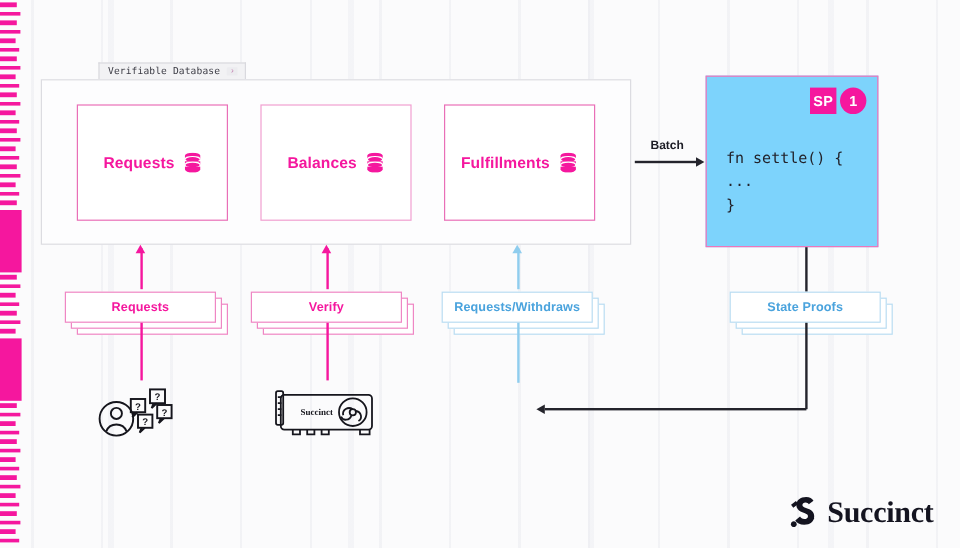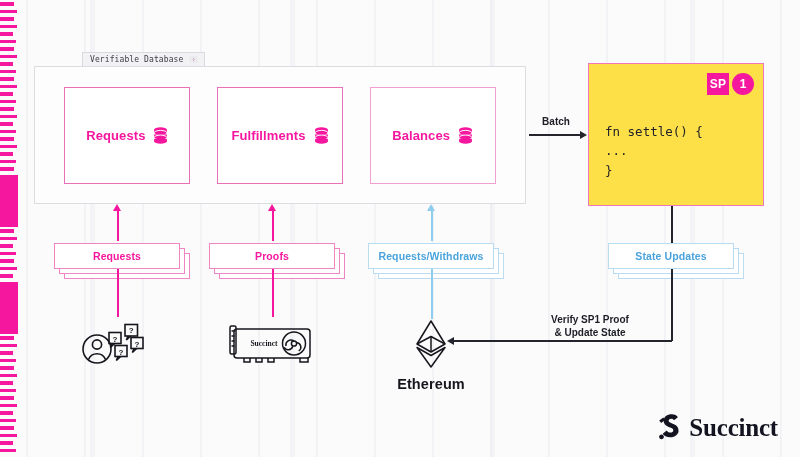--- a/index.html
+++ b/index.html
@@ -82,22 +82,22 @@
     box-sizing:border-box;
   }
   .table-card.soft{border-color:#f09fd0;}
   .table-card .tc-label{
     font-size:13px;font-weight:700;color:#f5179e;letter-spacing:.1px;
   }
   .db-icon{display:block;width:15px;height:17px;}
 
   
   .sp1-panel{
-    position:absolute;left:588px;top:63px;width:176px;height:143px;
-    background:#fde047;border:1.6px solid #ee76ba;box-sizing:border-box;
+    position:absolute;left:588px;top:63px;width:144px;height:143px;
+    background:#7dd3fc;border:1.6px solid #ee76ba;box-sizing:border-box;
   }
   .sp1-badge{
     position:absolute;right:9px;top:9px;display:flex;align-items:center;gap:3px;
   }
   .sp1-sq{
     width:22px;height:22px;background:#f5179e;color:#fff;
     display:flex;align-items:center;justify-content:center;
     font-size:12px;font-weight:700;letter-spacing:.3px;
   }
   .sp1-circle{
@@ -235,46 +235,46 @@
             <ellipse cx="12" cy="4.4" rx="10.5" ry="4" fill="#f5179e"></ellipse>
             <rect x="1.5" y="4.4" width="21" height="5" fill="#f5179e"></rect>
             <ellipse cx="12" cy="9.6" rx="10.5" ry="4" fill="#f5179e" stroke="#ffffff" stroke-width="1.6"></ellipse>
             <rect x="1.5" y="12.2" width="21" height="5" fill="#f5179e"></rect>
             <ellipse cx="12" cy="17.4" rx="10.5" ry="4" fill="#f5179e" stroke="#ffffff" stroke-width="1.6"></ellipse>
             <rect x="1.5" y="19.6" width="21" height="4" fill="#f5179e"></rect>
             <ellipse cx="12" cy="23.6" rx="10.5" ry="4" fill="#f5179e"></ellipse>
           </svg>
         </div>
 
+        <div class="table-card soft">
+          <span class="tc-label">Balances</span>
+          <svg class="db-icon" viewBox="0 0 24 28">
+            <ellipse cx="12" cy="4.4" rx="10.5" ry="4" fill="#f5179e"></ellipse>
+            <rect x="1.5" y="4.4" width="21" height="5" fill="#f5179e"></rect>
+            <ellipse cx="12" cy="9.6" rx="10.5" ry="4" fill="#f5179e" stroke="#ffffff" stroke-width="1.6"></ellipse>
+            <rect x="1.5" y="12.2" width="21" height="5" fill="#f5179e"></rect>
+            <ellipse cx="12" cy="17.4" rx="10.5" ry="4" fill="#f5179e" stroke="#ffffff" stroke-width="1.6"></ellipse>
+            <rect x="1.5" y="19.6" width="21" height="4" fill="#f5179e"></rect>
+            <ellipse cx="12" cy="23.6" rx="10.5" ry="4" fill="#f5179e"></ellipse>
+          </svg>
+        </div>
+
         <div class="table-card">
           <span class="tc-label">Fulfillments</span>
           <svg class="db-icon" viewBox="0 0 24 28">
             <ellipse cx="12" cy="4.4" rx="10.5" ry="4" fill="#f5179e"></ellipse>
             <rect x="1.5" y="4.4" width="21" height="5" fill="#f5179e"></rect>
             <ellipse cx="12" cy="9.6" rx="10.5" ry="4" fill="#f5179e" stroke="#ffffff" stroke-width="1.6"></ellipse>
             <rect x="1.5" y="12.2" width="21" height="5" fill="#f5179e"></rect>
             <ellipse cx="12" cy="17.4" rx="10.5" ry="4" fill="#f5179e" stroke="#ffffff" stroke-width="1.6"></ellipse>
             <rect x="1.5" y="19.6" width="21" height="4" fill="#f5179e"></rect>
             <ellipse cx="12" cy="23.6" rx="10.5" ry="4" fill="#f5179e"></ellipse>
           </svg>
         </div>
 
-        <div class="table-card soft">
-          <span class="tc-label">Balances</span>
-          <svg class="db-icon" viewBox="0 0 24 28">
-            <ellipse cx="12" cy="4.4" rx="10.5" ry="4" fill="#f5179e"></ellipse>
-            <rect x="1.5" y="4.4" width="21" height="5" fill="#f5179e"></rect>
-            <ellipse cx="12" cy="9.6" rx="10.5" ry="4" fill="#f5179e" stroke="#ffffff" stroke-width="1.6"></ellipse>
-            <rect x="1.5" y="12.2" width="21" height="5" fill="#f5179e"></rect>
-            <ellipse cx="12" cy="17.4" rx="10.5" ry="4" fill="#f5179e" stroke="#ffffff" stroke-width="1.6"></ellipse>
-            <rect x="1.5" y="19.6" width="21" height="4" fill="#f5179e"></rect>
-            <ellipse cx="12" cy="23.6" rx="10.5" ry="4" fill="#f5179e"></ellipse>
-          </svg>
-        </div>
-
       </div>
     </div>
   </div>
 
   <div class="edge-label" style="left:528px;top:116px;width:56px;">Batch</div>
   <div class="line hline" style="left:529px;top:134px;width:52px;"></div>
   <div class="arrow right dark" style="left:580px;top:130.5px;"></div>
 
   <div class="sp1-panel">
     <div class="sp1-badge">
@@ -302,49 +302,47 @@
       <div class="sheet s2"></div>
     <div class="sheet s1">
         <span class="pill-label">Requests</span>
       </div>
   </div>
 
   <div class="stack pink" style="left:209px;top:243px;">
     <div class="sheet s3"></div>
       <div class="sheet s2"></div>
     <div class="sheet s1">
-        <span class="pill-label">Proofs</span>
+        <span class="pill-label">Verify</span>
       </div>
   </div>
 
   <div class="stack blue" style="left:368px;top:243px;">
     <div class="sheet s3"></div>
       <div class="sheet s2"></div>
     <div class="sheet s1">
         <span class="pill-label">Requests/Withdraws</span>
       </div>
   </div>
 
   <div class="stack blue" style="left:608px;top:243px;">
     <div class="sheet s3"></div>
       <div class="sheet s2"></div>
     <div class="sheet s1">
-        <span class="pill-label">State Updates</span>
+        <span class="pill-label">State Proofs</span>
       </div>
   </div>
 
   <div class="line vline pink" style="left:117px;top:269px;height:48px;"></div>
   <div class="line vline pink" style="left:272px;top:269px;height:48px;"></div>
   <div class="line vline blue" style="left:431px;top:269px;height:50px;"></div>
 
   <div class="line vline" style="left:671px;top:269px;height:72px;"></div>
   <div class="line hline" style="left:454px;top:340px;width:218px;"></div>
   <div class="arrow left dark" style="left:447px;top:336.7px;"></div>
-  <div class="edge-label" style="left:505px;top:314px;width:170px;">Verify SP1 Proof
-&amp; Update State</div>
 
   <div class="actor" style="left:57px;top:312px;width:120px;">
     <svg width="120" height="56" viewBox="0 0 120 56">
       <g fill="none" stroke="#16161d" stroke-width="1.6">
         <circle cx="40" cy="37" r="14"></circle>
         <circle cx="40" cy="32.5" r="4.6"></circle>
         <path d="M31.5 47.5a9.2 9.2 0 0 1 17 0"></path>
         <rect x="52" y="20.5" width="12" height="11"></rect>
         <path d="M55 31.5l-1.6 4 4.2-4"></path>
         <rect x="68" y="12.5" width="12.5" height="11.5"></rect>
@@ -372,31 +370,20 @@
         <circle cx="82" cy="31.5" r="11.5"></circle>
         <circle cx="82" cy="31.5" r="2.6"></circle>
         <path d="M82 29c-4-2.5-9 .5-8 5M84.5 30.5c4.5.6 6 6 2.2 8.4M80.8 34.2c-1.3 4.3-7 4.8-8.6 1"></path>
         <path d="M32 46v4h6v-4M44 46v4h6v-4M56 46v4h6v-4"></path>
         <path d="M88 46v4h8v-4"></path>
       </g>
       <text x="52" y="34" fill="#16161d" font-family="Liberation Serif, serif" font-size="7.5" font-weight="700" text-anchor="middle">Succinct</text>
     </svg>
   </div>
 
-  <div class="actor" style="left:371px;top:312px;width:120px;">
-    <svg width="120" height="56" viewBox="0 0 120 56">
-      <g fill="none" stroke="#16161d" stroke-width="1.5" stroke-linejoin="round">
-        <path d="M60 9 L74 32 L60 40 L46 32 Z"></path>
-        <path d="M46 32 L60 24.5 L74 32"></path>
-        <path d="M60 24.5 L60 40"></path>
-        <path d="M46 35.5 L60 55 L74 35.5 L60 43.5 Z"></path>
-      </g>
-    </svg>
-    <div class="actor-name">Ethereum</div>
-  </div>
 
   <div class="succinct">
     <svg width="24" height="30" viewBox="0 0 24 30">
       <g fill="#141420">
         <path d="M14.8 1.2c2.9 0 5.1 1.3 6.1 3L17 7.3c-.5-1-1.4-1.6-2.7-1.6-1.6 0-2.6.9-2.6 2.1 0 1.1.8 1.7 2.4 2.3l2.2.8c3.5 1.3 5.2 3.2 5.2 6.3 0 4.2-3.4 7.1-8.3 7.1-3.6 0-6.3-1.5-7.5-3.6l4-3.2c.7 1.3 1.9 2.1 3.6 2.1 1.8 0 3-1 3-2.4 0-1.1-.7-1.8-2.5-2.5l-2.2-.8C8.4 12.6 6.6 10.7 6.6 7.7c0-3.8 3.4-6.5 8.2-6.5z"></path>
         <path d="M6.3 4.4 2.2 7.6l1.9 2.5 4.1-3.2zM15.6 19.8l4.1-3.2 1.9 2.5-4.1 3.2z"></path>
         <path d="M4.5 21.4c1.3 0 2.4 1 2.4 2.4s-1.1 2.4-2.4 2.4S2.1 25.2 2.1 23.8s1.1-2.4 2.4-2.4z"></path>
       </g>
     </svg>
     <span class="word">Succinct</span>

